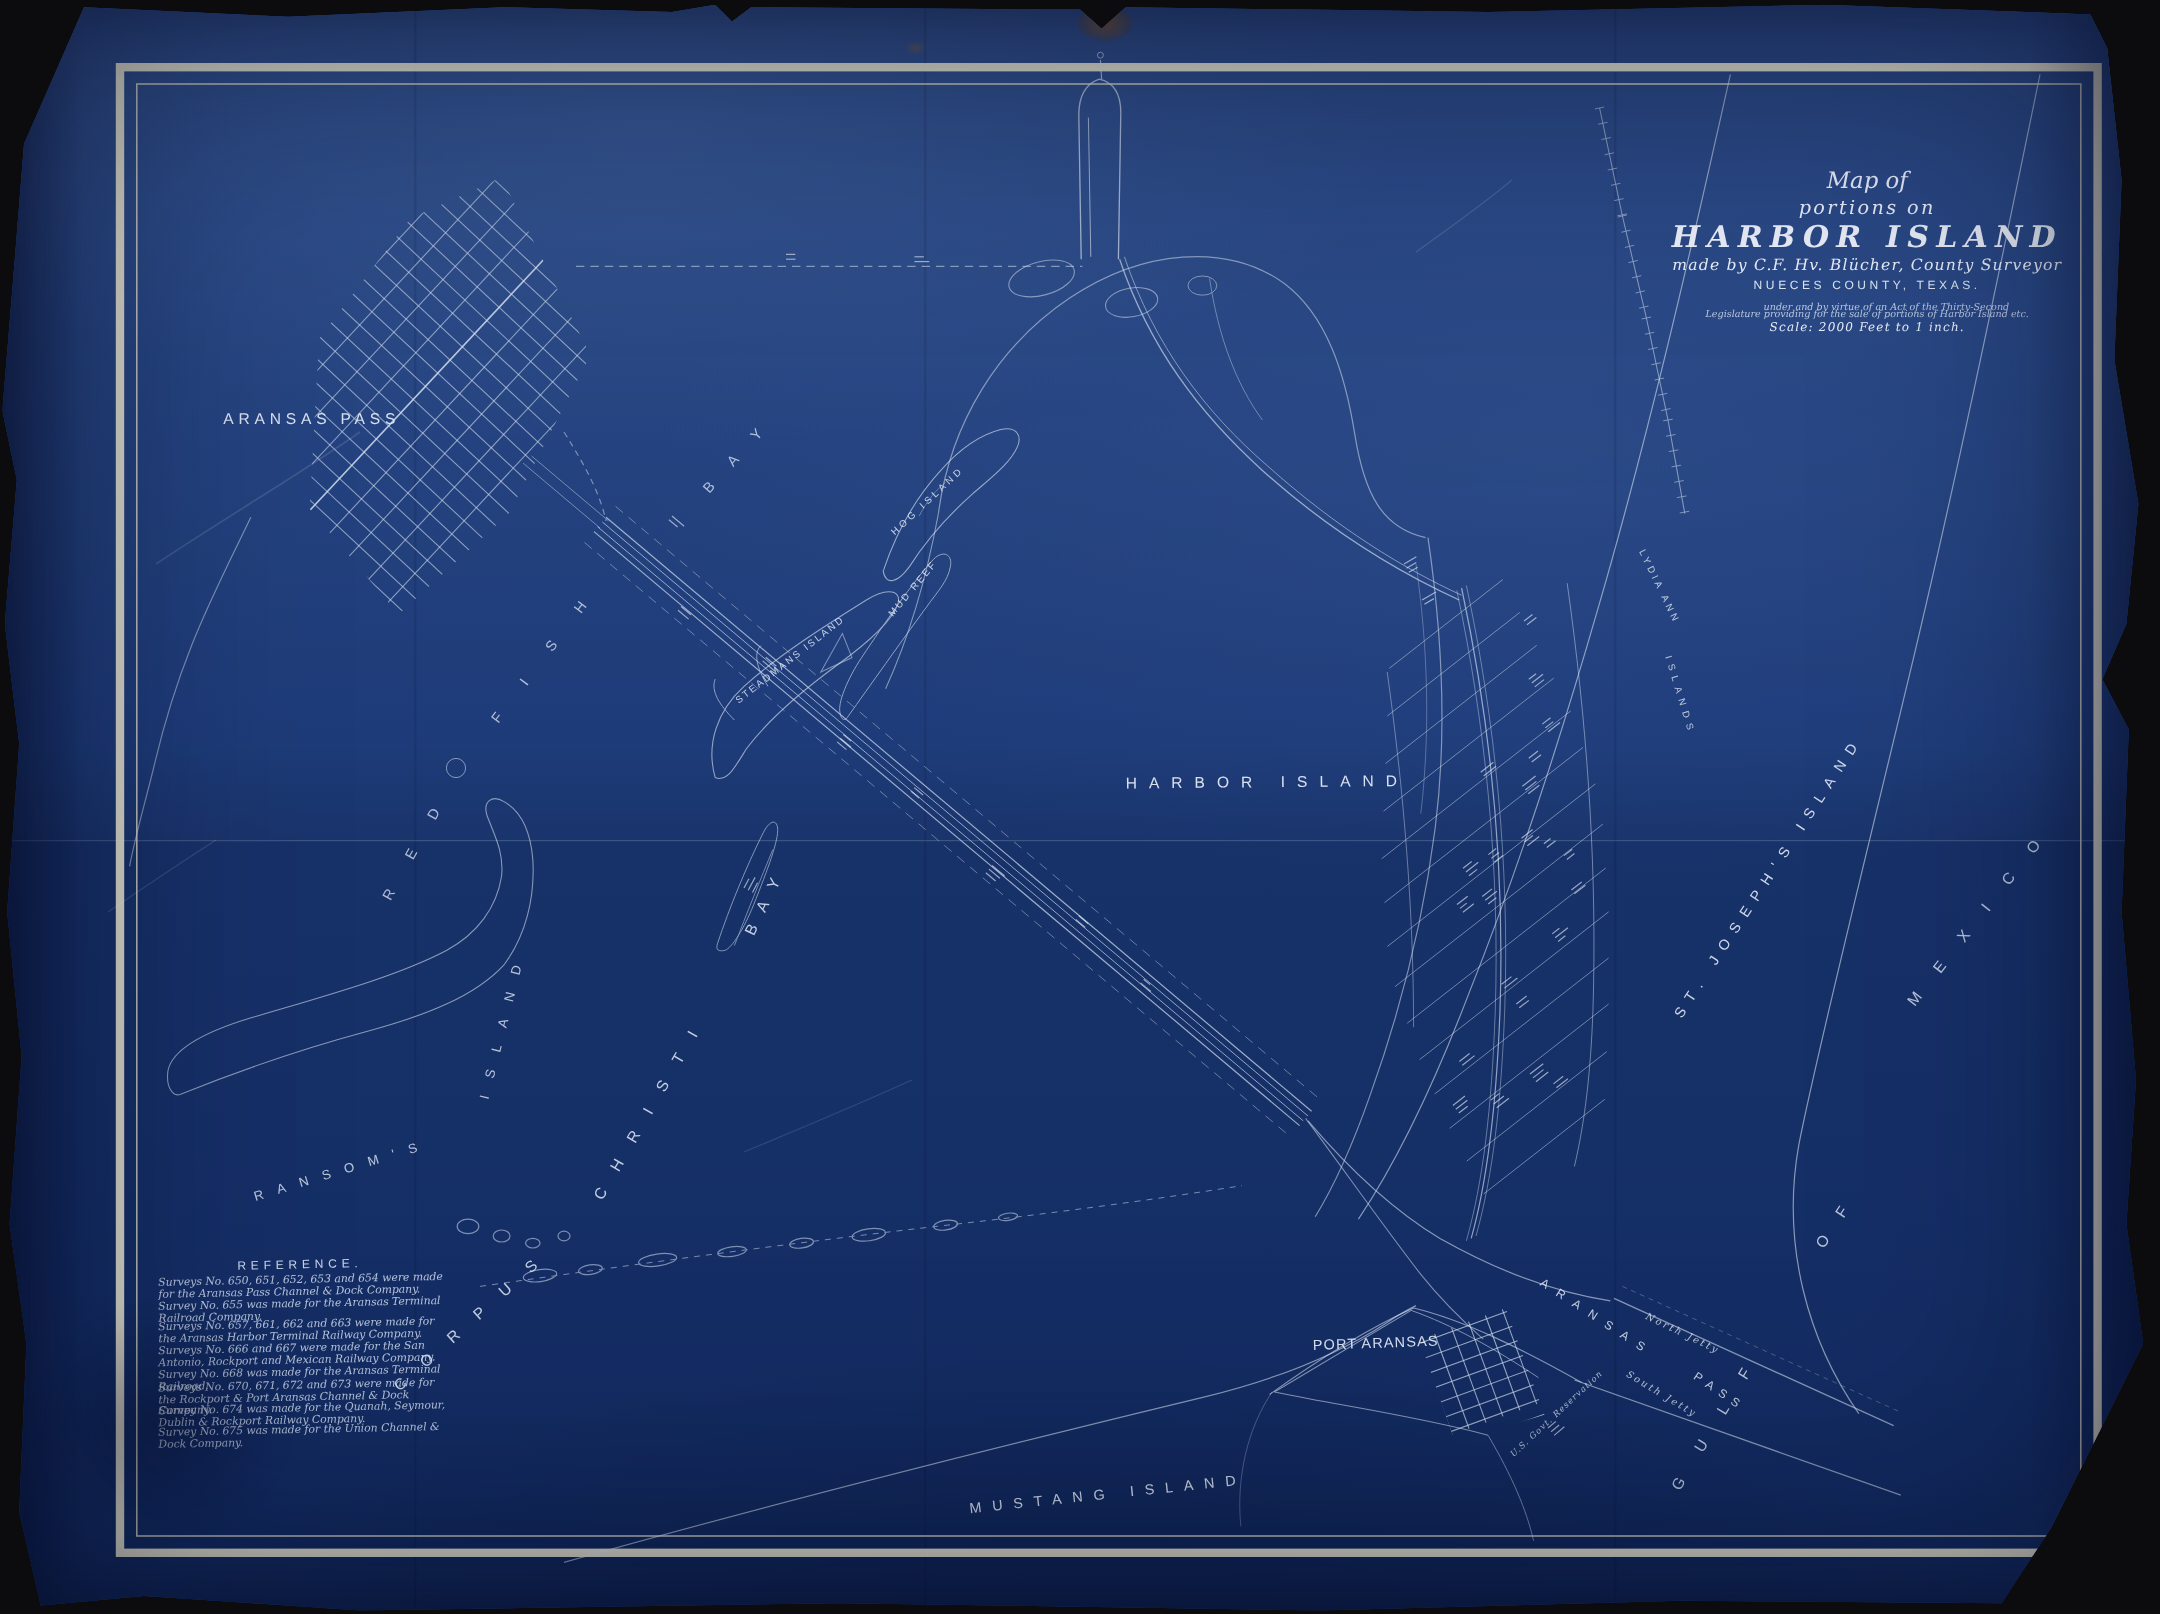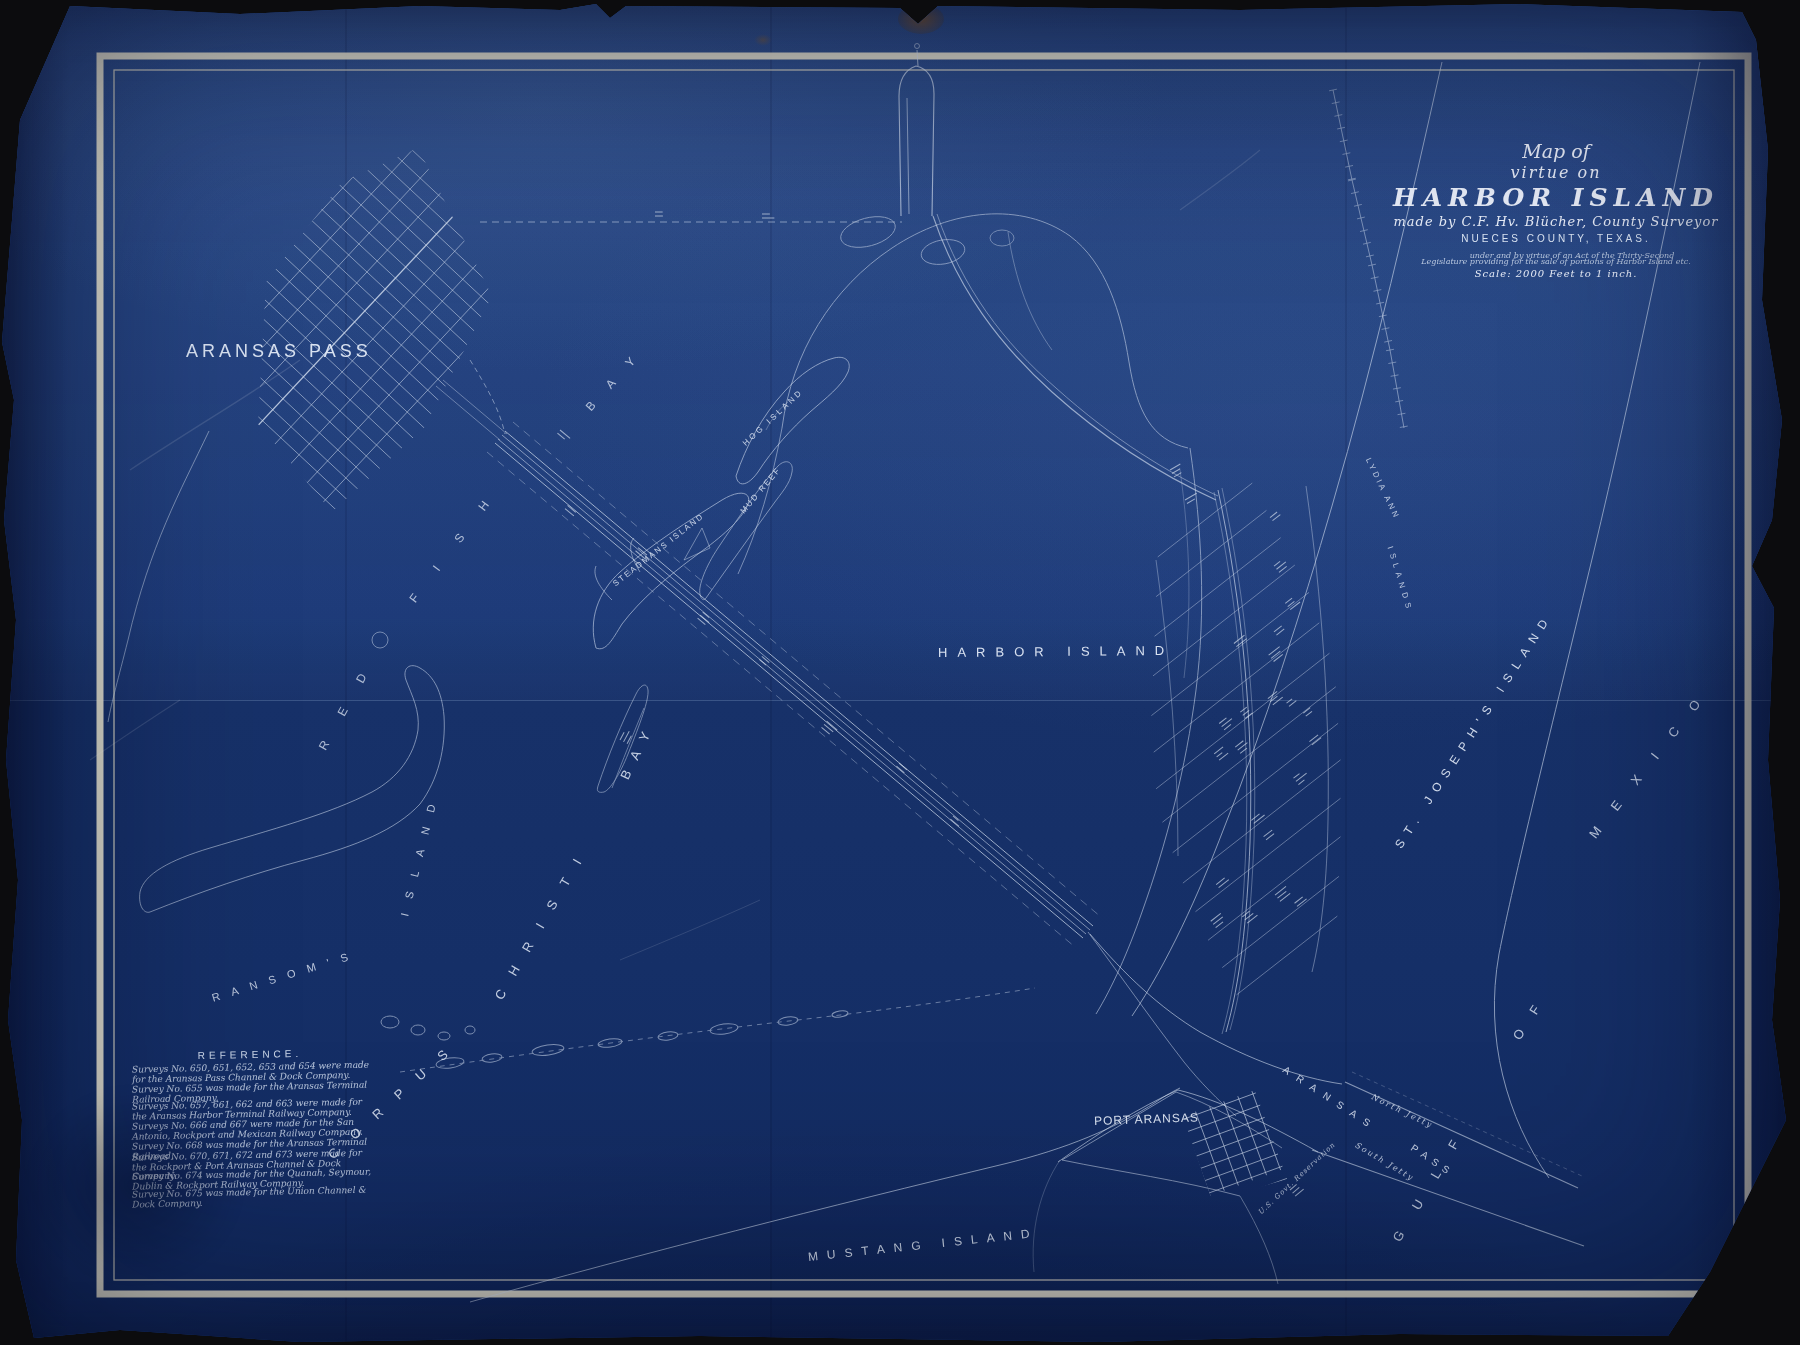--- a/index.html
+++ b/index.html
@@ -460,21 +460,21 @@
         <g opacity="0.12" stroke="#ffffff">
           <path d="M130,470 C190,430 250,395 300,360" stroke-width="1.4"></path>
           <path d="M90,760 C122,738 152,718 180,700" stroke-width="1.2"></path>
           <path d="M1180,210 C1208,190 1236,170 1260,150" stroke-width="1.2"></path>
           <path d="M620,960 C668,940 716,920 760,900" stroke-width="1"></path>
         </g>
       </g>
     </svg>
 
     <div id="labels" class="layer">
-        <div class="map-label lbl-caps" style="left: 186px; top: 340.9px; font-size: 18px; letter-spacing: 4px; opacity: 0.95; transform: rotate(0deg);">ARANSAS PASS</div>
+        <div class="map-label lbl-caps" style="left: 186px; top: 340.9px; font-size: 13px; letter-spacing: 4px; opacity: 0.95; transform: rotate(0deg);">ARANSAS PASS</div>
         <div class="map-label lbl-caps" style="left: 322px; top: 741.6px; font-size: 12px; letter-spacing: 30px; opacity: 0.75; transform: rotate(-61deg);">RED</div>
         <div class="map-label lbl-caps" style="left: 412px; top: 593.6px; font-size: 12px; letter-spacing: 32px; opacity: 0.75; transform: rotate(-53deg);">FISH</div>
         <div class="map-label lbl-caps" style="left: 588px; top: 401.6px; font-size: 12px; letter-spacing: 22px; opacity: 0.75; transform: rotate(-48deg);">BAY</div>
         <div class="map-label lbl-caps" style="left: 938px; top: 644.9px; font-size: 13px; letter-spacing: 10px; opacity: 0.95; transform: rotate(-0.5deg);">HARBOR ISLAND</div>
         <div class="map-label lbl-caps" style="left: 330px; top: 1148.9px; font-size: 13px; letter-spacing: 20px; opacity: 0.85; transform: rotate(-42deg);">CORPUS</div>
         <div class="map-label lbl-caps" style="left: 498px; top: 990.9px; font-size: 13px; letter-spacing: 18px; opacity: 0.85; transform: rotate(-60deg);">CHRISTI</div>
         <div class="map-label lbl-caps" style="left: 624px; top: 770.9px; font-size: 13px; letter-spacing: 13px; opacity: 0.85; transform: rotate(-64deg);">BAY</div>
         <div class="map-label lbl-caps" style="left: 212px; top: 992.3px; font-size: 11px; letter-spacing: 12px; opacity: 0.8; transform: rotate(-17deg);">RANSOM'S</div>
         <div class="map-label lbl-caps" style="left: 404px; top: 910.3px; font-size: 11px; letter-spacing: 15px; opacity: 0.8; transform: rotate(-76deg);">ISLAND</div>
         <div class="map-label lbl-caps" style="left: 614px; top: 580.4px; font-size: 8px; letter-spacing: 2px; opacity: 0.85; transform: rotate(-38deg);">STEADMANS ISLAND</div>
@@ -490,21 +490,21 @@
         <div class="map-label lbl-caps" style="left: 1396px; top: 1232.9px; font-size: 13px; letter-spacing: 27px; opacity: 0.8; transform: rotate(-59deg);">GULF</div>
         <div class="map-label lbl-caps" style="left: 1516px; top: 1030.9px; font-size: 13px; letter-spacing: 20px; opacity: 0.8; transform: rotate(-57deg);">OF</div>
         <div class="map-label lbl-caps" style="left: 1592px; top: 828.9px; font-size: 13px; letter-spacing: 24px; opacity: 0.8; transform: rotate(-52deg);">MEXICO</div>
         <div class="map-label lbl-script" style="left: 1372px; top: 1092.4px; font-size: 8px; letter-spacing: 2px; opacity: 0.8; transform: rotate(26deg);">North Jetty</div>
         <div class="map-label lbl-script" style="left: 1356px; top: 1140.4px; font-size: 8px; letter-spacing: 2px; opacity: 0.8; transform: rotate(31deg);">South Jetty</div>
         <div class="map-label lbl-script" style="left: 1260px; top: 1209.1px; font-size: 7px; letter-spacing: 1px; opacity: 0.75; transform: rotate(-43deg);">U.S. Govt. Reservation</div>
       </div>
 
     <div>
       <div class="title-line t1">Map of</div>
-      <div class="title-line t2">virtue on</div>
+      <div class="title-line t2">portions on</div>
       <div class="title-line t3">HARBOR ISLAND</div>
       <div class="title-line t4">made by C.F. Hv. Blücher, County Surveyor</div>
       <div class="title-line t5">NUECES COUNTY, TEXAS.</div>
       <div class="title-line t6">under and by virtue of an Act of the Thirty-Second</div>
       <div class="title-line t7">Legislature providing for the sale of portions of Harbor Island etc.</div>
       <div class="title-line t8">Scale: 2000 Feet to 1 inch.</div>
     </div>
 
     <div>
       <div class="ref-heading">REFERENCE.</div>

